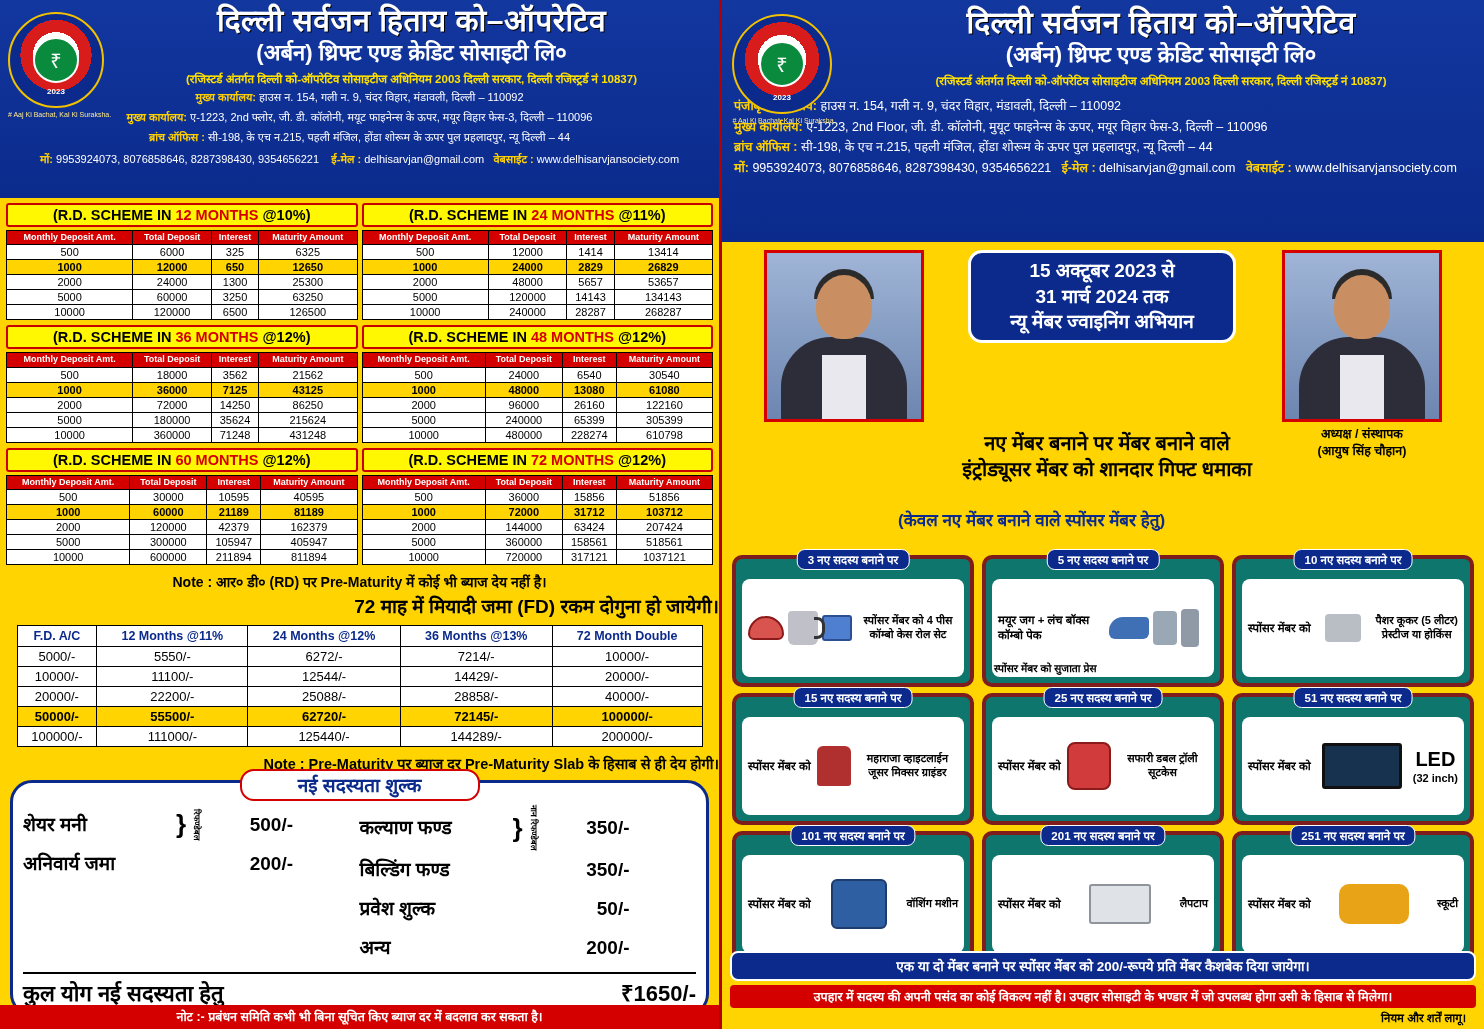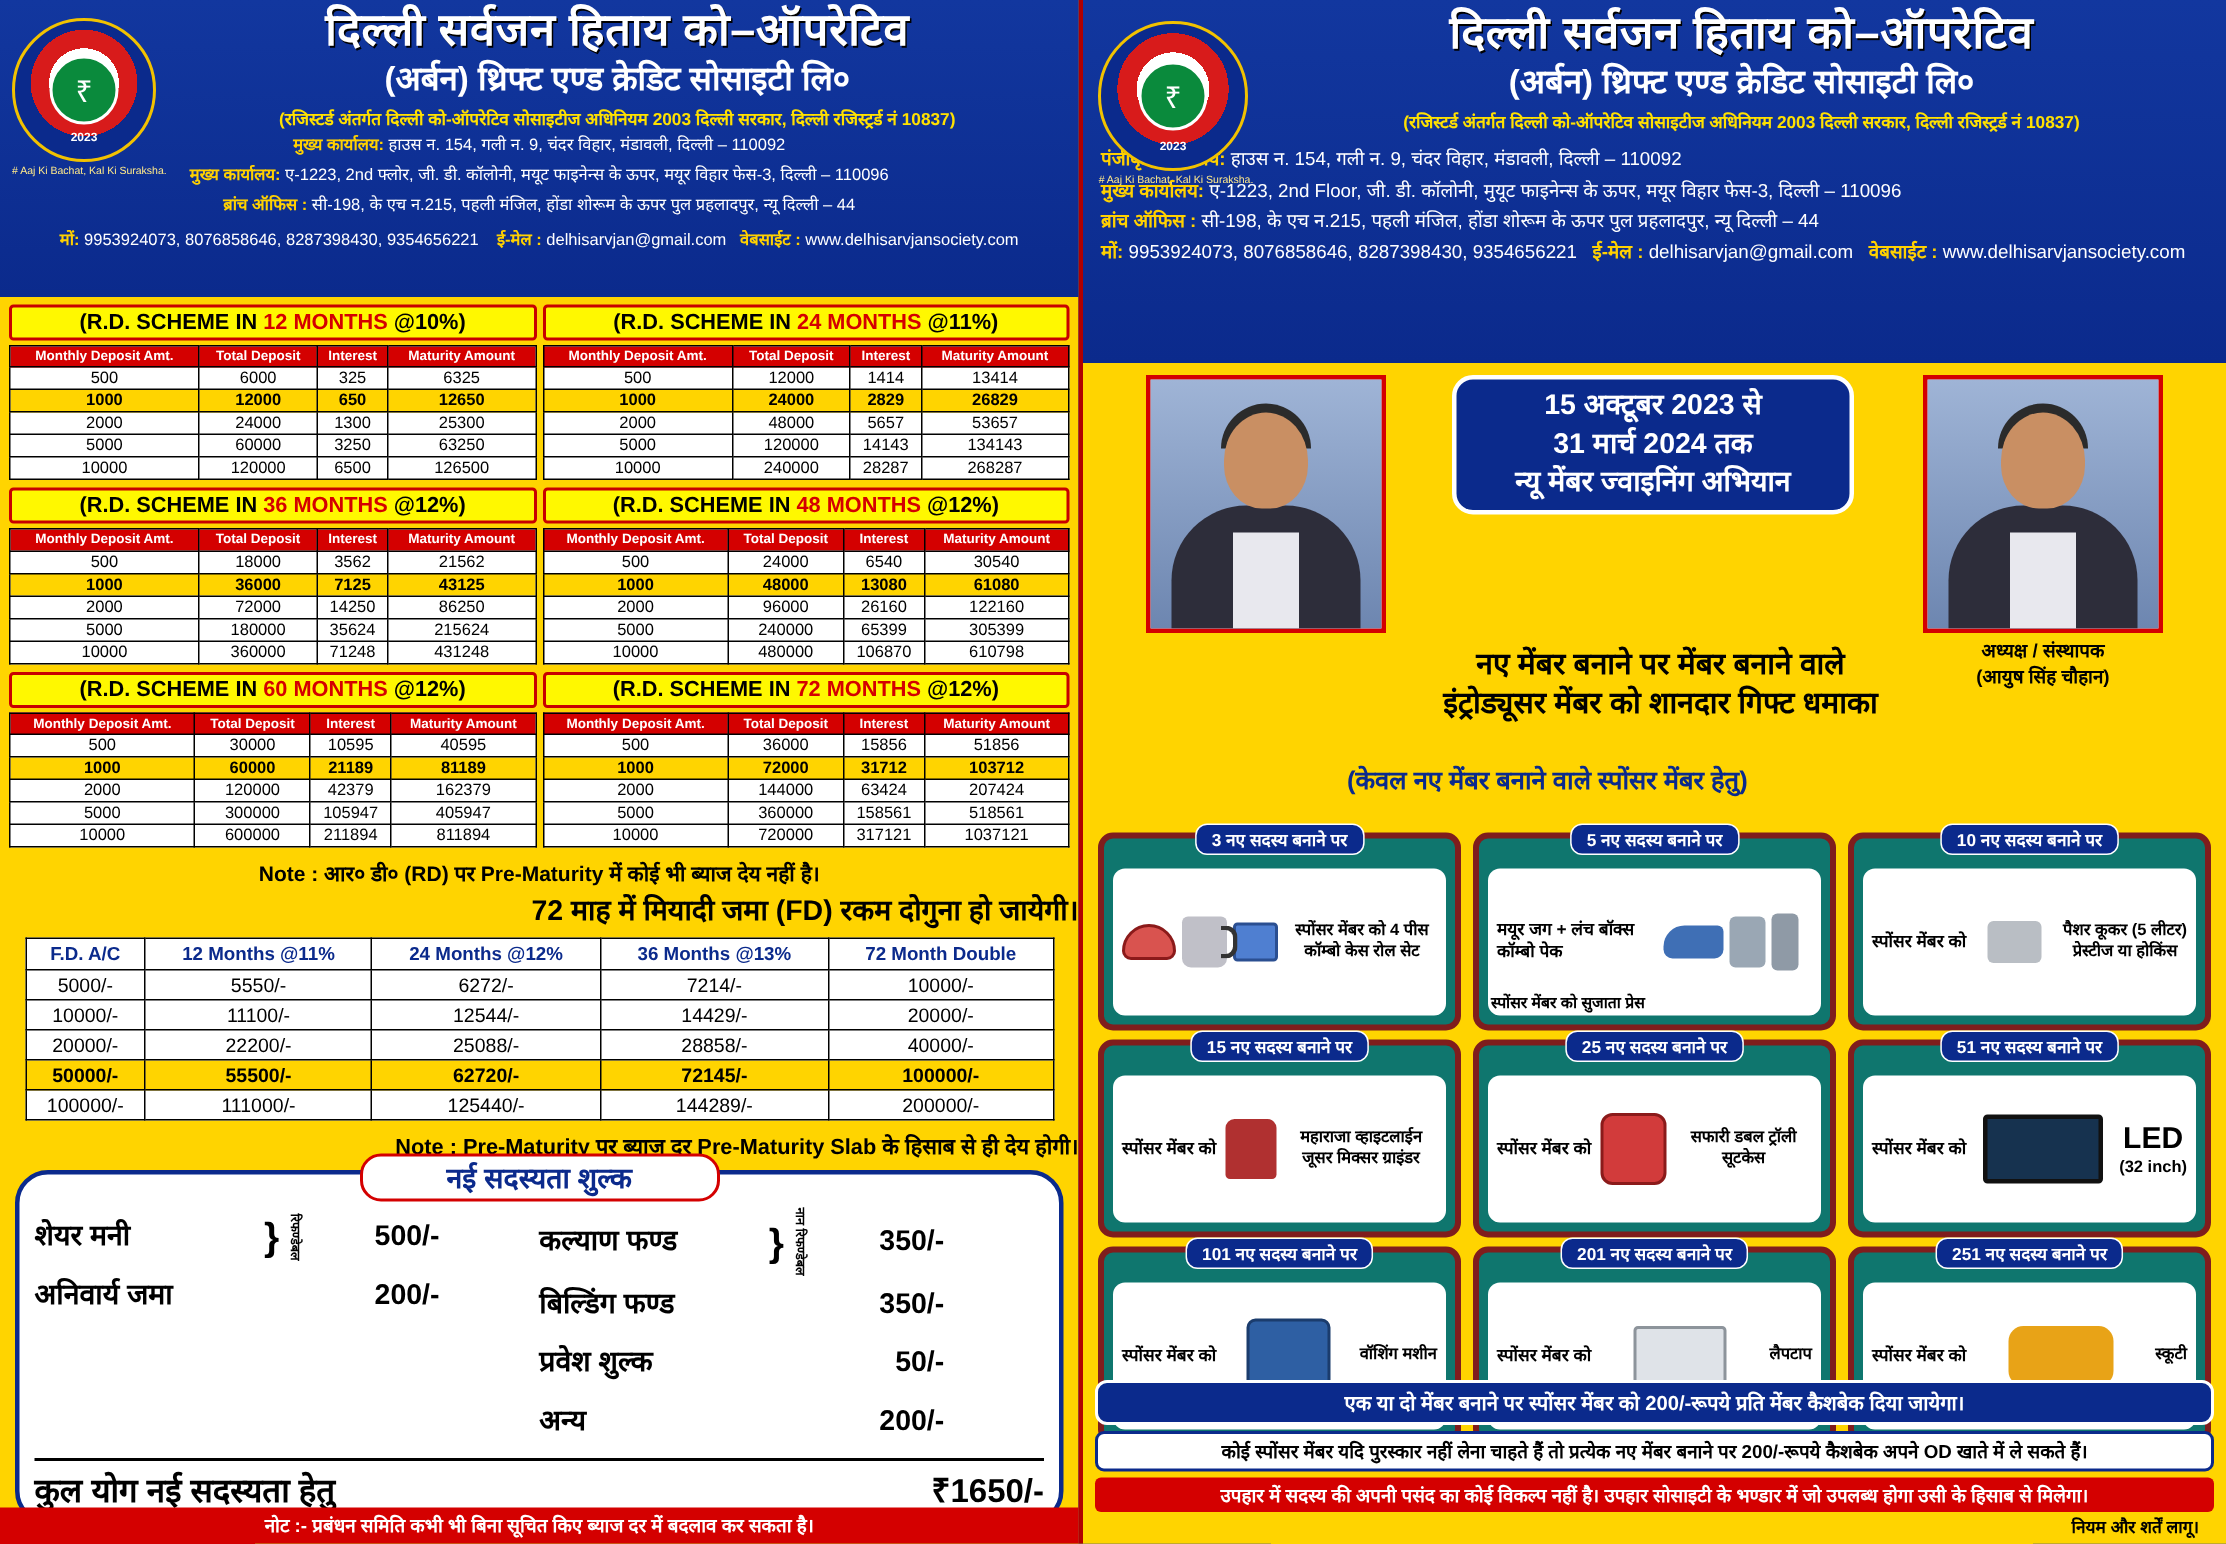--- a/index.html
+++ b/index.html
@@ -452,21 +452,21 @@
             </tr>
           <tr>
               <td>5000</td>
               <td>240000</td>
               <td>65399</td>
               <td>305399</td>
             </tr>
           <tr>
               <td>10000</td>
               <td>480000</td>
-              <td>106870</td>
+              <td>228274</td>
               <td>610798</td>
             </tr>
         </tbody>
       </table>
     </div>
 
     <div class="scheme-band">
       <div class="band-title">
         <span>(R.D. SCHEME IN </span><span class="red">60 MONTHS</span><span> @12%)</span>
       </div>
@@ -849,18 +849,17 @@
           <div class="art">
             <span class="pr scooter"></span>
           </div>
           <div class="txt2">स्कूटी</div>
         </div>
       </div>
     </div>
 
     <div class="bottom-notes">
       <div class="bn1">एक या दो मेंबर बनाने पर स्पोंसर मेंबर को 200/-रूपये प्रति मेंबर कैशबेक दिया जायेगा।</div>
-      <div class="bn2">कोई स्पोंसर मेंबर यदि पुरस्कार नहीं लेना चाहते हैं तो प्रत्येक नए मेंबर बनाने पर 200/-रूपये कैशबेक अपने OD खाते में ले सकते हैं।</div>
       <div class="bn3">उपहार में सदस्य की अपनी पसंद का कोई विकल्प नहीं है। उपहार सोसाइटी के भण्डार में जो उपलब्ध होगा उसी के हिसाब से मिलेगा।</div>
       <div class="bn4">नियम और शर्तें लागू।</div>
     </div>
   </div>
 </div>
 
 </body></html>

